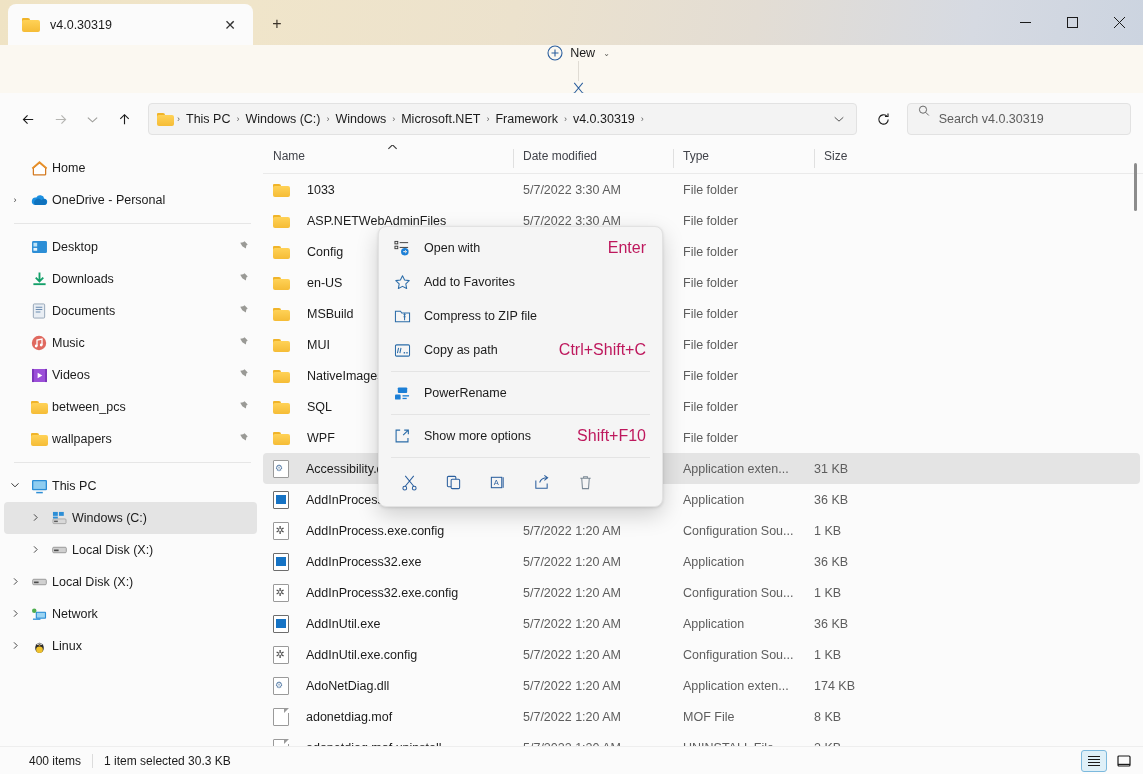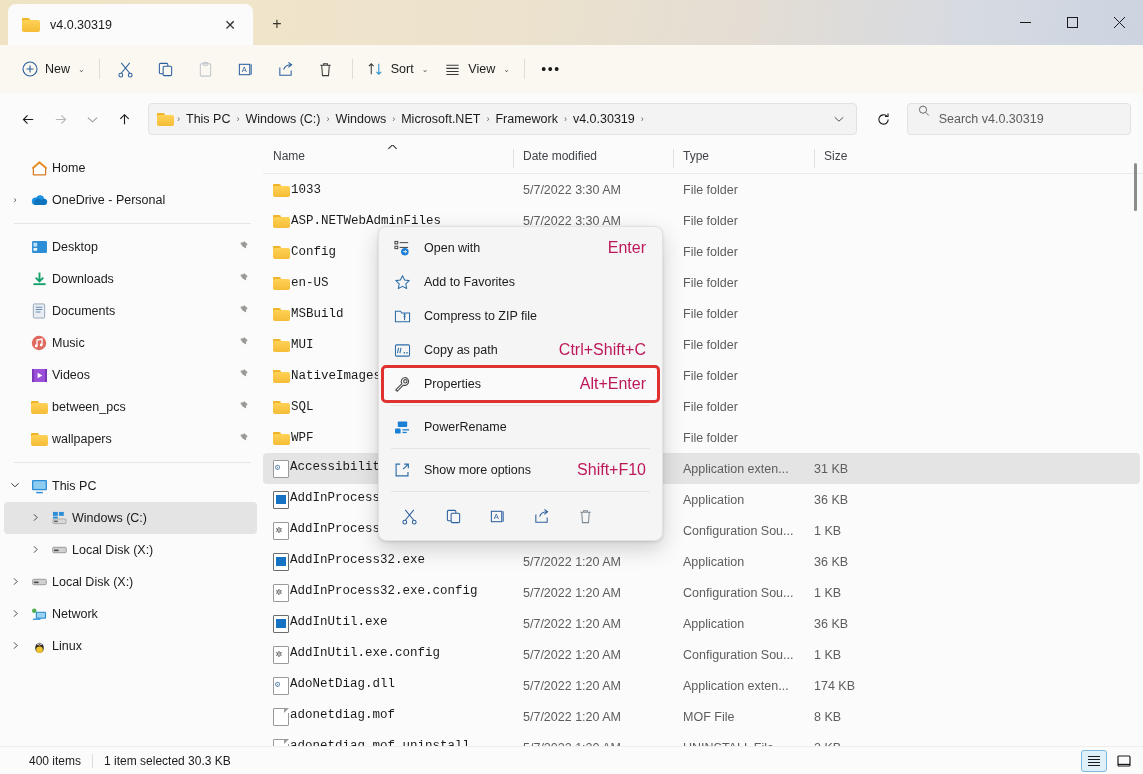--- a/index.html
+++ b/index.html
@@ -71,20 +71,21 @@
   }
 
   
   .toolbar {
     position: absolute; top: 45px; left: 0;
     width: 1143px; height: 48px;
     background: #fbf8f1;
     display: flex; align-items: center;
     padding-left: 14px;
     gap: 0px;
+    flex-direction: column;
   }
   .tb-btn {
     height: 32px; border-radius: 4px;
     display: flex; align-items: center; justify-content: center;
     padding: 0 8px; gap: 7px;
     color: #1b1b1b; font-size: 12.5px;
     cursor: default;
   }
   .tb-icon-btn { width: 40px; padding: 0; }
   .tb-sep {
@@ -234,22 +235,22 @@
   }
 
   .rows { position: relative; }
   .row {
     height: 31px; display: flex; align-items: center;
     font-size: 12.5px; color: #1b1b1b;
     margin: 0 3px 0 0; border-radius: 4px;
   }
   .row.selected { background: #e4e4e4; }
   .cell-name {
-    width: 250px; display: flex; gap: 1px; padding-left: 10px;
-    overflow: hidden; white-space: nowrap; font-family: Liberation Mono, monospace;
+    width: 250px; display: flex; align-items: center; gap: 17px; padding-left: 10px;
+    overflow: hidden; white-space: nowrap;
   }
   .cell-date { width: 160px; padding-left: 10px; color: #5d5d5d; }
   .cell-type { width: 141px; padding-left: 10px; color: #5d5d5d; white-space: nowrap; overflow: hidden; }
   .cell-size { width: 85px; padding-right: 14px; color: #5d5d5d; text-align: left; }
 
   
   .fi { width: 16px; height: 18px; flex: none; position: relative; }
   .fi-doc::before {
     content: ""; position: absolute; inset: 0;
     background: #fff; border: 1px solid #9a9a9a; border-radius: 1px;
@@ -1028,30 +1029,20 @@
             <rect x="1.5" y="2" width="15" height="12" rx="1.2" fill="none" stroke="#2b6ca8" stroke-width="1.1"></rect>
             <path d="M4.8 5.2L3.6 10.8M7.4 5.2L6.2 10.8" stroke="#2b6ca8" stroke-width="1.1"></path>
             <circle cx="11" cy="10.4" r=".9" fill="#2b6ca8"></circle>
             <circle cx="13.8" cy="10.4" r=".9" fill="#2b6ca8"></circle>
           </svg>
       </span>
       <span class="mi-label">Copy as path</span>
       <span class="mi-accel">Ctrl+Shift+C</span>
     </div>
 
-    <div class="mi highlight">
-      <span class="mi-ico">
-        <svg width="17" height="17" viewBox="0 0 18 18">
-            <path d="M11.8 1.6a4.2 4.2 0 0 0-3.4 6.6L1.9 14.7l1.5 1.5 6.4-6.5a4.2 4.2 0 1 0 2-8.1z" fill="none" stroke="#4a4a4a" stroke-width="1.2"></path>
-            <circle cx="12" cy="5.6" r="1.8" fill="none" stroke="#4a4a4a" stroke-width="1.2"></circle>
-          </svg>
-      </span>
-      <span class="mi-label">Properties</span>
-      <span class="mi-accel">Alt+Enter</span>
-    </div>
 
     <div class="mi-sep"></div>
 
     <div class="mi">
       <span class="mi-ico">
         <svg width="17" height="15" viewBox="0 0 18 16">
             <rect x="4" y="1.5" width="10" height="6" rx="1" fill="#1c7fd6"></rect>
             <rect x="1" y="9" width="6" height="5.5" rx="1" fill="#1c7fd6"></rect>
             <path d="M9 10.5h7" stroke="#1c7fd6" stroke-width="1.4"></path>
             <path d="M9 13.3h4.5" stroke="#1c7fd6" stroke-width="1.4"></path>

